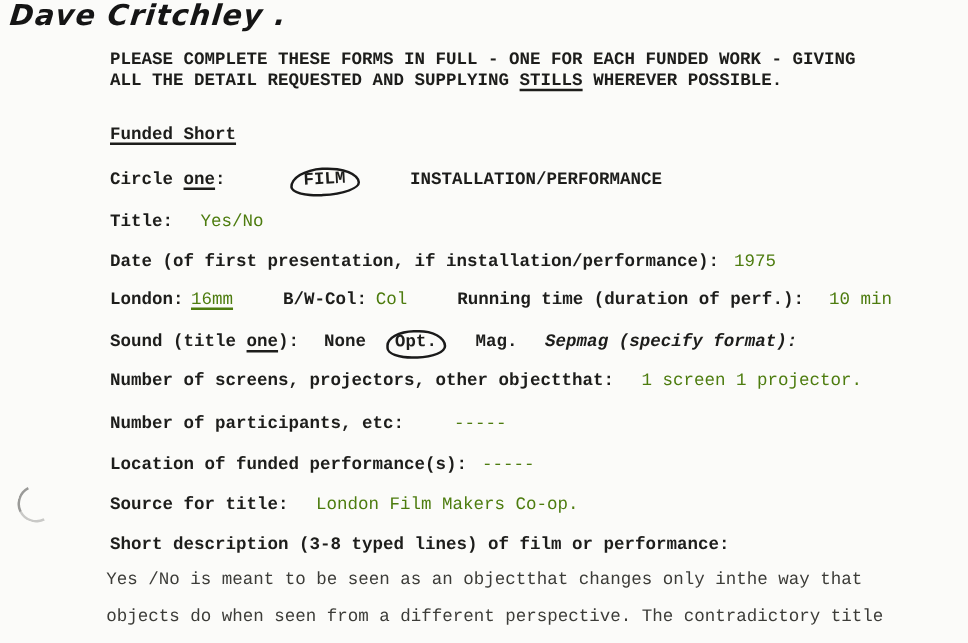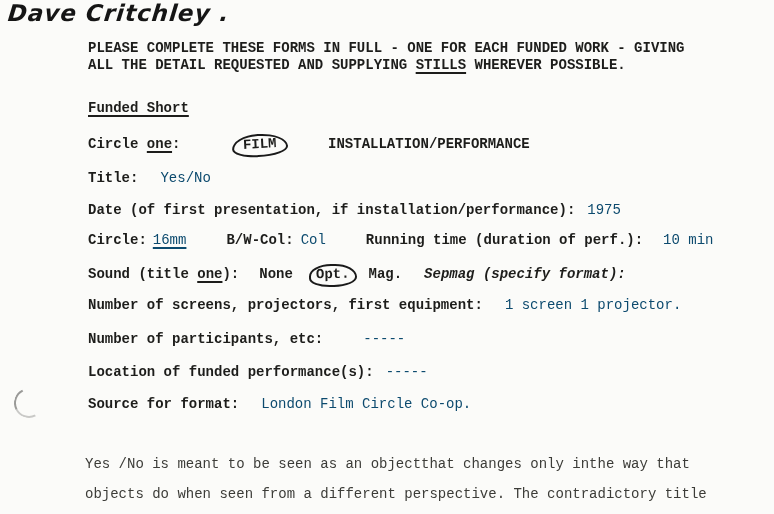--- a/index.html
+++ b/index.html
@@ -32,42 +32,42 @@
     letter-spacing: 1px;
     white-space: nowrap;
   }
   .u {
     text-decoration: underline;
     text-decoration-thickness: 1.5px;
     text-underline-offset: 3px;
   }
   .val {
     font-weight: 400;
-    color: #0c4a6e;
+    color: #4d7c0f;
   }
   .circled {
     display: inline-block;
     border: 2px solid #1a1a1a;
     border-radius: 48% 52% 55% 45% / 62% 58% 42% 38%;
     padding: 1px 9px 3px;
     transform: rotate(-3deg);
     line-height: 1.1;
   }
   .circled.small {
     border-radius: 50% 50% 52% 48% / 55% 60% 45% 40%;
     padding: 1px 5px 3px;
     transform: rotate(-1deg);
   }
   .ml-sm { margin-left: 12px; }
   .ml-md { margin-left: 22px; }
   .ml-lg { margin-left: 40px; }
   .ml-xl { margin-left: 52px; }
   .gap-none { margin-left: 20px; }
   .gap-opt { margin-left: 16px; }
-  .gap-mag { margin-left: 12px; }
+  .gap-mag { margin-left: 24px; }
   .gap-sep { margin-left: 22px; font-style: italic; }
   .desc-line { font-weight: 400; color: #3c3c38; }
   .crescent {
     position: absolute;
     left: 14px; top: 388px;
     width: 26px; height: 26px;
     border: 2px solid transparent;
     border-left-color: #9a9a98;
     border-bottom-color: #c9c9c7;
     border-radius: 50%;
@@ -85,31 +85,32 @@
   <div class="line" style="top:57px"><span>ALL THE DETAIL REQUESTED AND SUPPLYING</span> <span class="u">STILLS</span> <span>WHEREVER POSSIBLE.</span></div>
 
   <div class="line" style="top:100px"><span class="u">Funded Short</span></div>
 
   <div class="line" style="top:134px"><span><span>Circle</span> <span class="u">one</span><span>:</span></span><span class="circled ml-xl"><span>FILM</span></span><span class="ml-lg">INSTALLATION/PERFORMANCE</span></div>
 
   <div class="line" style="top:170px"><span>Title:</span><span class="val ml-md">Yes/No</span></div>
 
   <div class="line" style="top:202px"><span>Date (of first presentation, if installation/performance):</span><span class="val ml-sm">1975</span></div>
 
-  <div class="line" style="top:232px"><span>Circle:</span><span class="val u" style="margin-left:6px">16mm</span><span class="ml-lg">B/W-Col:</span><span class="val" style="margin-left:7px">Col</span><span class="ml-lg">Running time (duration of perf.):</span><span class="val" style="margin-left:20px">10 min</span></div>
+  <div class="line" style="top:232px"><span>London:</span><span class="val u" style="margin-left:6px">16mm</span><span class="ml-lg">B/W-Col:</span><span class="val" style="margin-left:7px">Col</span><span class="ml-lg">Running time (duration of perf.):</span><span class="val" style="margin-left:20px">10 min</span></div>
 
   <div class="line" style="top:264px"><span><span>Sound (title</span> <span class="u">one</span><span>):</span></span><span class="gap-none">None</span><span class="circled small gap-opt"><span>Opt.</span></span><span class="gap-mag">Mag.</span><span class="gap-sep">Sepmag (specify format):</span></div>
 
-  <div class="line" style="top:297px"><span>Number of screens, projectors, first equipment:</span><span class="val ml-md">1 screen 1 projector.</span></div>
+  <div class="line" style="top:297px"><span>Number of screens, projectors, other objectthat:</span><span class="val ml-md">1 screen 1 projector.</span></div>
 
   <div class="line" style="top:331px"><span>Number of participants, etc:</span><span class="val ml-lg">-----</span></div>
 
   <div class="line" style="top:364px"><span>Location of funded performance(s):</span><span class="val ml-sm">-----</span></div>
 
-  <div class="line" style="top:396px"><span>Source for format:</span><span class="val ml-md">London Film Circle Co-op.</span></div>
+  <div class="line" style="top:396px"><span>Source for title:</span><span class="val ml-md">London Film Makers Co-op.</span></div>
 
+  <div class="line" style="top:428px"><span>Short description (3-8 typed lines) of film or performance:</span></div>
 
   <div class="line desc-line" style="top:486px;left:85px">objects do when seen from a different perspective. The contradictory title</div>
   <div class="line desc-line" style="top:456px;left:85px">Yes /No is meant to be seen as an objectthat changes only inthe way that</div>
 
   <div class="crescent"></div>
 
 </div>
 
 </body></html>

